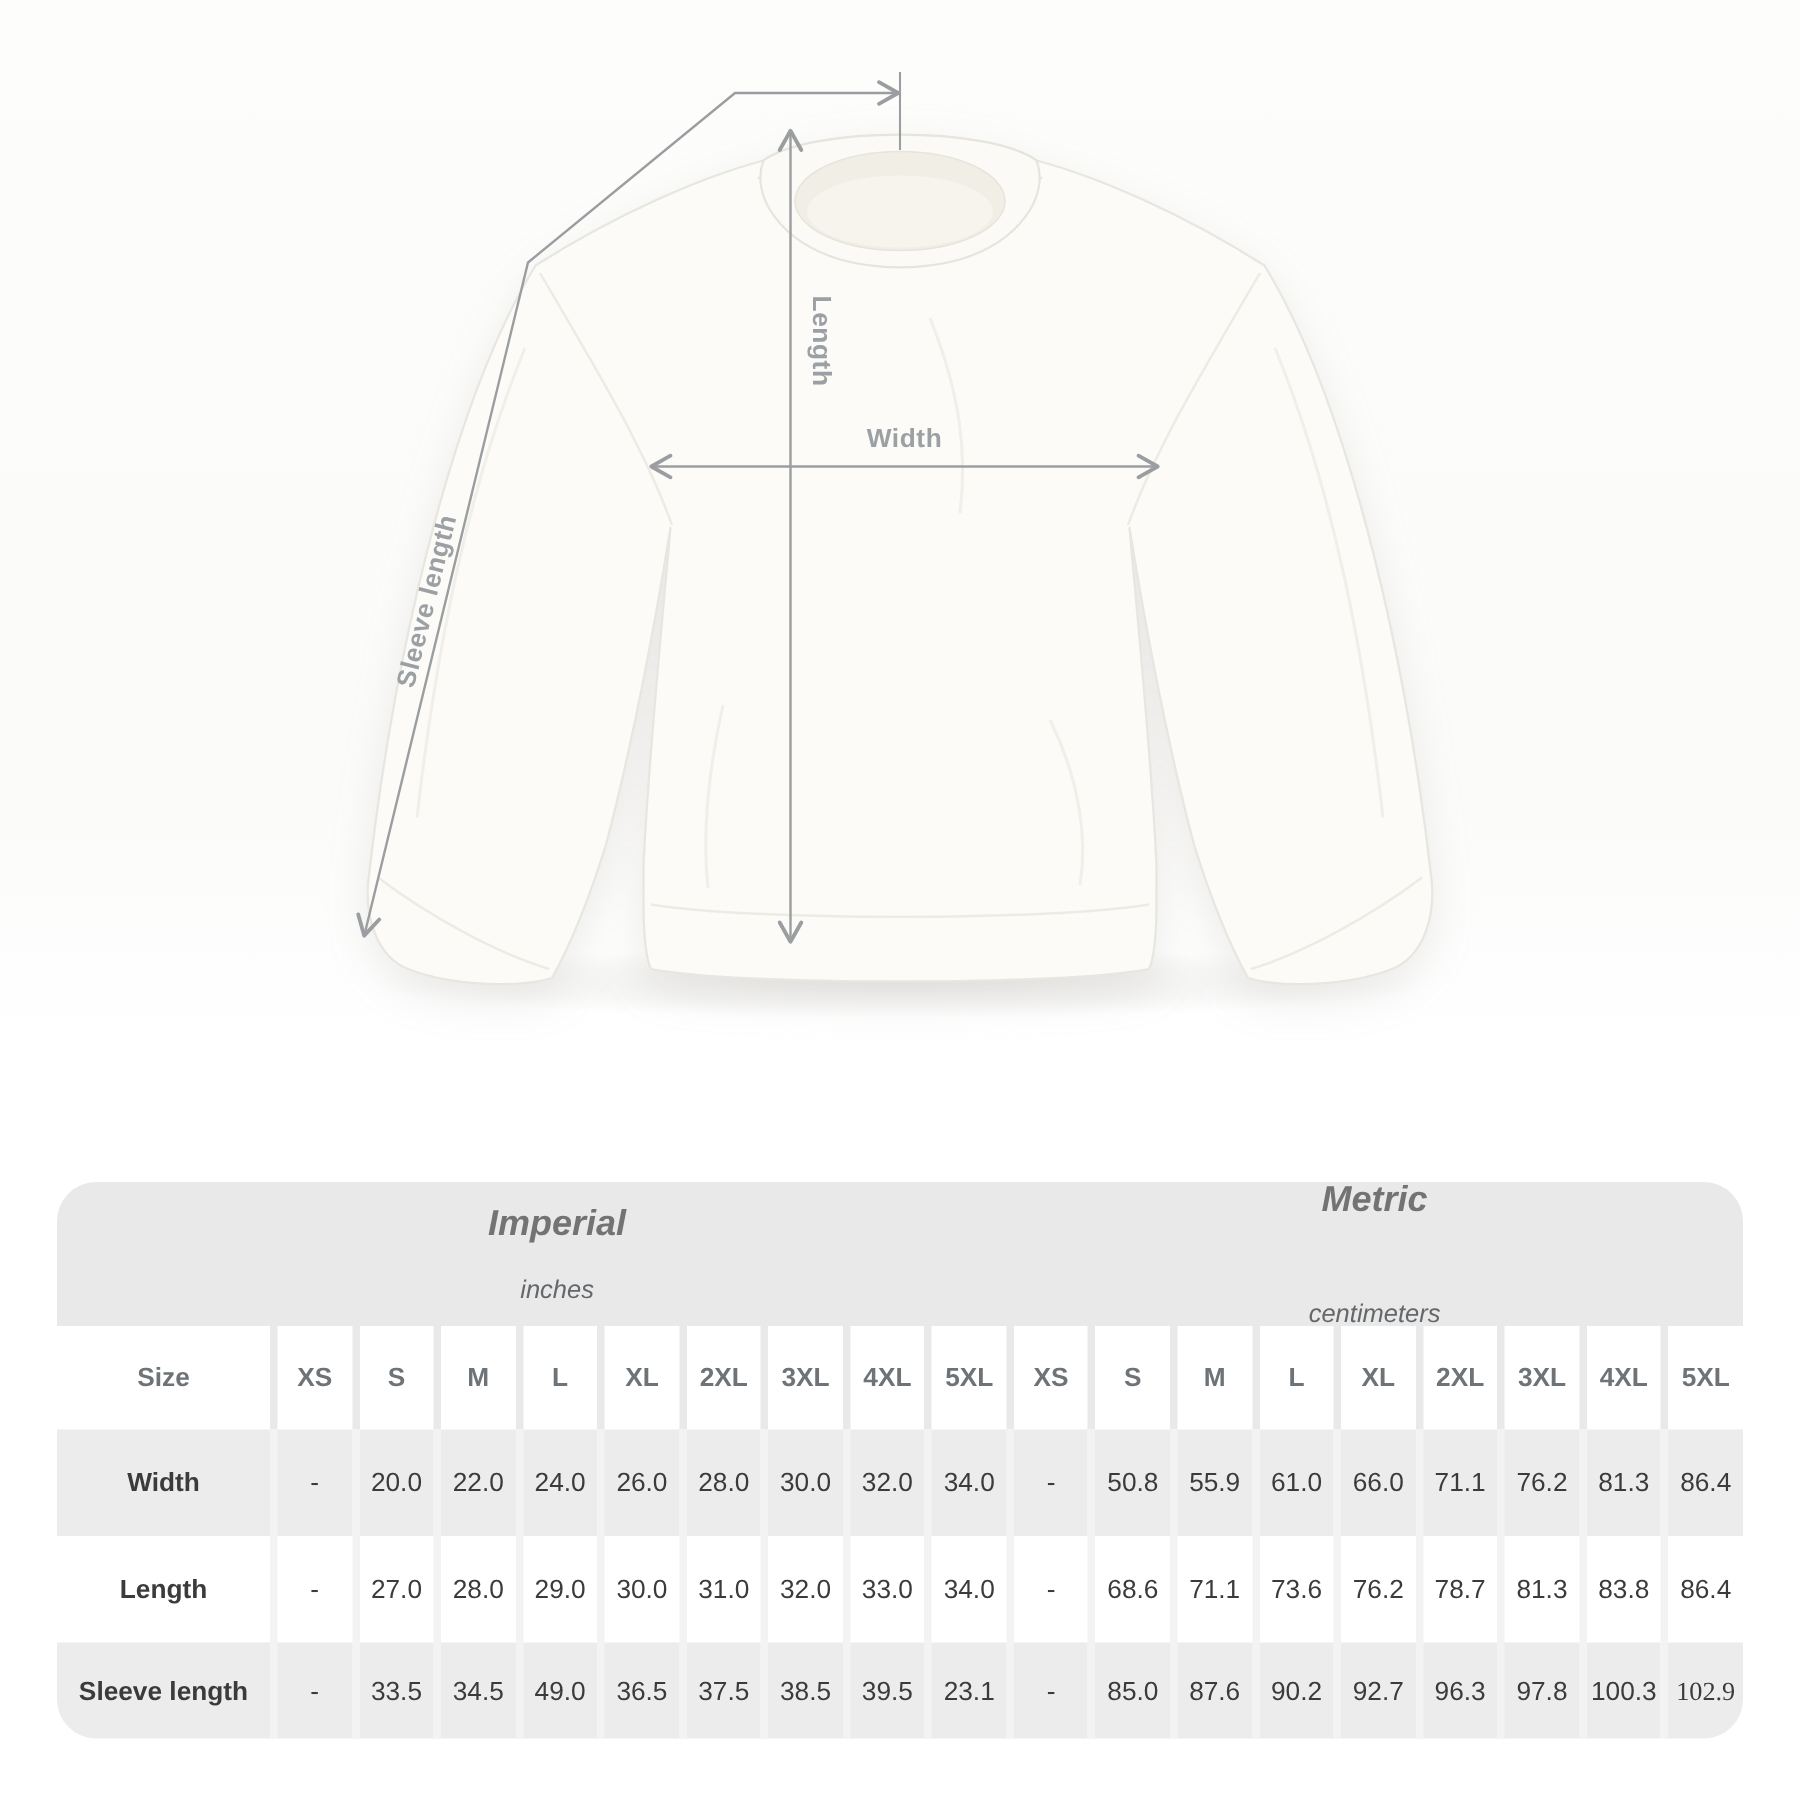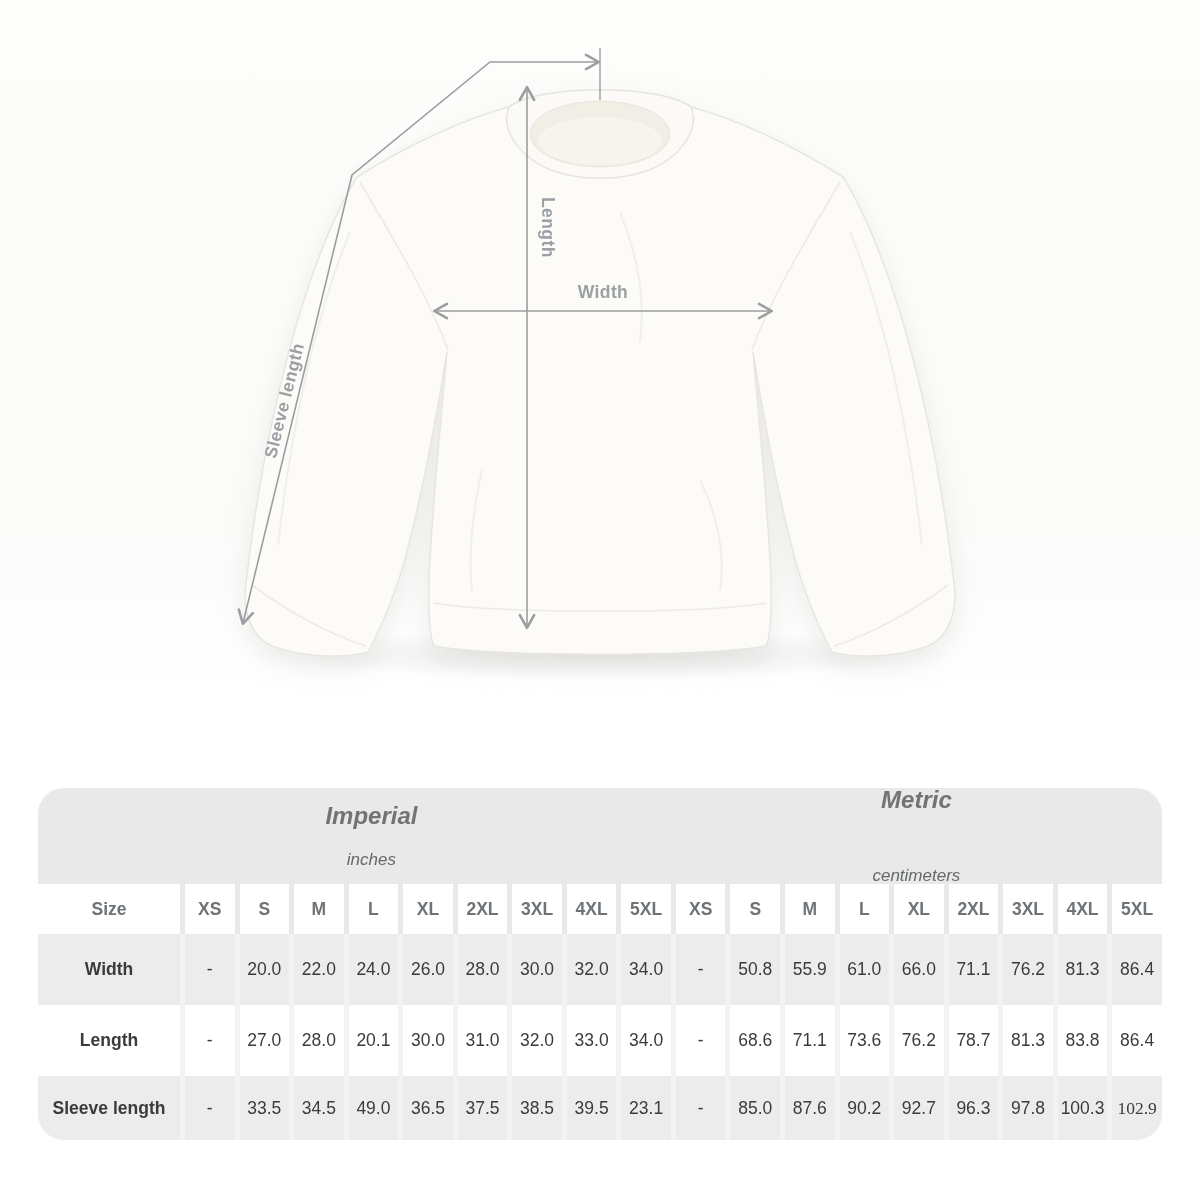--- a/index.html
+++ b/index.html
@@ -24,21 +24,21 @@
   .group{display:flex; flex-direction:column; align-items:center; justify-content:center;}
   .group-imperial{width:56.3%; padding-left:34px; box-sizing:border-box;}
   .group-metric{width:43.7%;gap:32px;}
   .group-name{font-size:24px; font-weight:bold; font-style:italic; color:#737373;}
   .group-unit{font-size:17px; font-style:italic; color:#64686a; margin-top:20px;}
 
   table.sizes{width:100%; border-collapse:separate; border-spacing:0; table-layout:fixed;}
   table.sizes td{text-align:center; vertical-align:middle; font-size:17.5px; color:#3b3b3b;
                  padding:0; overflow:hidden; white-space:nowrap;}
   table.sizes td + td{border-left:5px solid #f3f3f3;}
-  tr.r-sizes td{height:50px; background:#ffffff; font-weight:bold; color:#6d7377;}
+  tr.r-sizes td{height:69px; background:#ffffff; font-weight:bold; color:#6d7377;}
   tr.r-sizes td + td{border-left-color:#e9e9e9;}
   tr.r-data td{height:71px;}
   tr.r-odd td{background:#ececec;}
   tr.r-even td{background:#ffffff;}
   tr.r-last td{height:64px;}
   tr.r-last td:first-child{border-bottom-left-radius:26px;}
   tr.r-last td:last-child{border-bottom-right-radius:26px;font-family:Liberation Serif, serif;}
   td.lbl{font-weight:bold; color:#6d7377;}
 </style>
 </head>
@@ -202,21 +202,21 @@
         <td>76.2</td>
         <td>81.3</td>
         <td>86.4</td>
       </tr>
 
       <tr class="r-data r-even">
         <td class="lbl">Length</td>
         <td>-</td>
         <td>27.0</td>
         <td>28.0</td>
-        <td>20.1</td>
+        <td>29.0</td>
         <td>30.0</td>
         <td>31.0</td>
         <td>32.0</td>
         <td>33.0</td>
         <td>34.0</td>
         <td>-</td>
         <td>68.6</td>
         <td>71.1</td>
         <td>73.6</td>
         <td>76.2</td>

